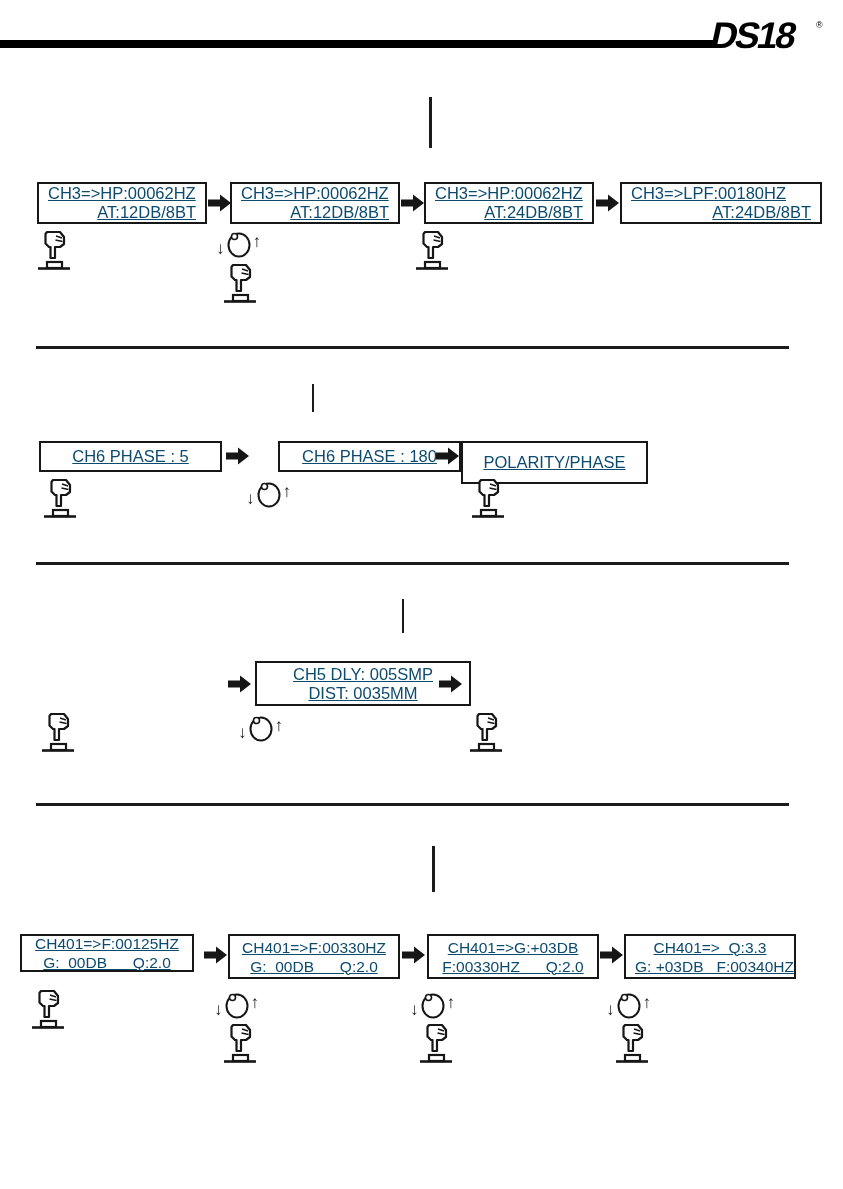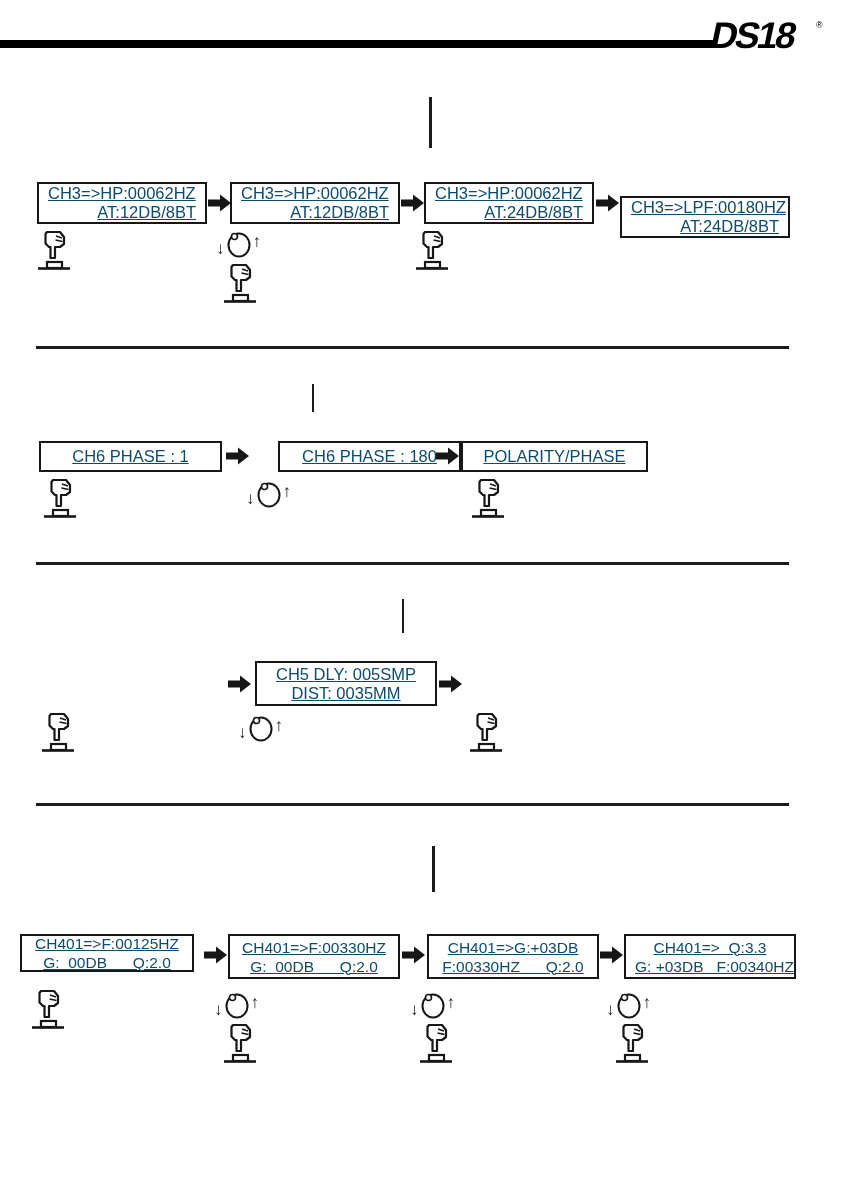--- a/index.html
+++ b/index.html
@@ -68,21 +68,21 @@
   <div class="flow-arrow" style="left:401px; top:193px;"><svg width="24" height="20" viewBox="0 0 24 20">
         <path d="M0 6.5 H12 V1.5 L23 10 L12 18.5 V13.5 H0 Z" fill="#161616"></path>
       </svg></div>
   <div class="lcd" style="left:424px; top:182px; width:170px; height:42px;">
     <div class="line l-left">CH3=&gt;HP:00062HZ</div>
     <div class="line l-right">AT:24DB/8BT</div>
   </div>
   <div class="flow-arrow" style="left:596px; top:193px;"><svg width="24" height="20" viewBox="0 0 24 20">
         <path d="M0 6.5 H12 V1.5 L23 10 L12 18.5 V13.5 H0 Z" fill="#161616"></path>
       </svg></div>
-  <div class="lcd" style="left:620px; top:196px; width:170px; height:42px;">
+  <div class="lcd" style="left:620px; top:182px; width:202px; height:42px;">
     <div class="line l-left">CH3=&gt;LPF:00180HZ</div>
     <div class="line l-right">AT:24DB/8BT</div>
   </div>
 
   <div class="icon-finger" style="left:36px; top:229px;"><svg width="36" height="46" viewBox="0 0 36 46">
         <path d="M11 3 L24 3 L28 8 L28 15 L24 18 L19 18 L19 29 L14.5 29 L14.5 18 L13 18 L9.5 14.5 L9.5 5 Z" fill="#fff" stroke="#161616" stroke-width="2.2" stroke-linejoin="round"></path>
         <path d="M20 7 L26 9 M19.5 11 L26.5 12.5" stroke="#161616" stroke-width="1.4" fill="none"></path>
         <rect x="11" y="33" width="15" height="6" fill="#fff" stroke="#161616" stroke-width="2.2"></rect>
         <path d="M2 39.5 H34" stroke="#161616" stroke-width="2.6"></path>
       </svg></div>
@@ -107,32 +107,32 @@
         <path d="M20 7 L26 9 M19.5 11 L26.5 12.5" stroke="#161616" stroke-width="1.4" fill="none"></path>
         <rect x="11" y="33" width="15" height="6" fill="#fff" stroke="#161616" stroke-width="2.2"></rect>
         <path d="M2 39.5 H34" stroke="#161616" stroke-width="2.6"></path>
       </svg></div>
 
   <div class="abs hrule" style="left:36px; top:346px; width:753px;"></div>
 
   <div class="abs vtick" style="left:312px; top:384px; height:28px; width:2px;"></div>
 
   <div class="lcd" style="left:39px; top:441px; width:183px; height:31px;">
-    <div class="line l-center">CH6 PHASE : 1</div>
+    <div class="line l-center">CH6 PHASE : 5</div>
   </div>
   <div class="flow-arrow" style="left:226px; top:446px;"><svg width="24" height="20" viewBox="0 0 24 20">
         <path d="M0 6.5 H12 V1.5 L23 10 L12 18.5 V13.5 H0 Z" fill="#161616"></path>
       </svg></div>
   <div class="lcd" style="left:250px; top:441px; width:183px; height:31px;margin-left:28px;">
     <div class="line l-center">CH6 PHASE : 180</div>
   </div>
   <div class="flow-arrow" style="left:436px; top:446px;"><svg width="24" height="20" viewBox="0 0 24 20">
         <path d="M0 6.5 H12 V1.5 L23 10 L12 18.5 V13.5 H0 Z" fill="#161616"></path>
       </svg></div>
-  <div class="lcd" style="left:461px; top:441px; width:187px; height:31px;">
+  <div class="lcd" style="left:461px; top:441px; width:187px; height:43px;">
     <div class="line l-center">POLARITY/PHASE</div>
   </div>
 
   <div class="icon-finger" style="left:42px; top:477px;"><svg width="36" height="46" viewBox="0 0 36 46">
         <path d="M11 3 L24 3 L28 8 L28 15 L24 18 L19 18 L19 29 L14.5 29 L14.5 18 L13 18 L9.5 14.5 L9.5 5 Z" fill="#fff" stroke="#161616" stroke-width="2.2" stroke-linejoin="round"></path>
         <path d="M20 7 L26 9 M19.5 11 L26.5 12.5" stroke="#161616" stroke-width="1.4" fill="none"></path>
         <rect x="11" y="33" width="15" height="6" fill="#fff" stroke="#161616" stroke-width="2.2"></rect>
         <path d="M2 39.5 H34" stroke="#161616" stroke-width="2.6"></path>
       </svg></div>
   <div class="knob" style="left:246px; top:479px;">
@@ -152,21 +152,21 @@
         <path d="M2 39.5 H34" stroke="#161616" stroke-width="2.6"></path>
       </svg></div>
 
   <div class="abs hrule" style="left:36px; top:562px; width:753px;"></div>
 
   <div class="abs vtick" style="left:402px; top:599px; height:34px; width:2px;"></div>
 
   <div class="flow-arrow" style="left:228px; top:674px;"><svg width="24" height="20" viewBox="0 0 24 20">
         <path d="M0 6.5 H12 V1.5 L23 10 L12 18.5 V13.5 H0 Z" fill="#161616"></path>
       </svg></div>
-  <div class="lcd" style="left:255px; top:661px; width:182px; height:45px;justify-content:center;">
+  <div class="lcd" style="left:255px; top:661px; width:216px; height:45px;justify-content:center;">
     <div class="line l-center">CH5 DLY: 005SMP</div>
     <div class="line l-center">DIST: 0035MM</div>
   </div>
   <div class="flow-arrow" style="left:439px; top:674px;"><svg width="24" height="20" viewBox="0 0 24 20">
         <path d="M0 6.5 H12 V1.5 L23 10 L12 18.5 V13.5 H0 Z" fill="#161616"></path>
       </svg></div>
 
   <div class="icon-finger" style="left:40px; top:711px;"><svg width="36" height="46" viewBox="0 0 36 46">
         <path d="M11 3 L24 3 L28 8 L28 15 L24 18 L19 18 L19 29 L14.5 29 L14.5 18 L13 18 L9.5 14.5 L9.5 5 Z" fill="#fff" stroke="#161616" stroke-width="2.2" stroke-linejoin="round"></path>
         <path d="M20 7 L26 9 M19.5 11 L26.5 12.5" stroke="#161616" stroke-width="1.4" fill="none"></path>

